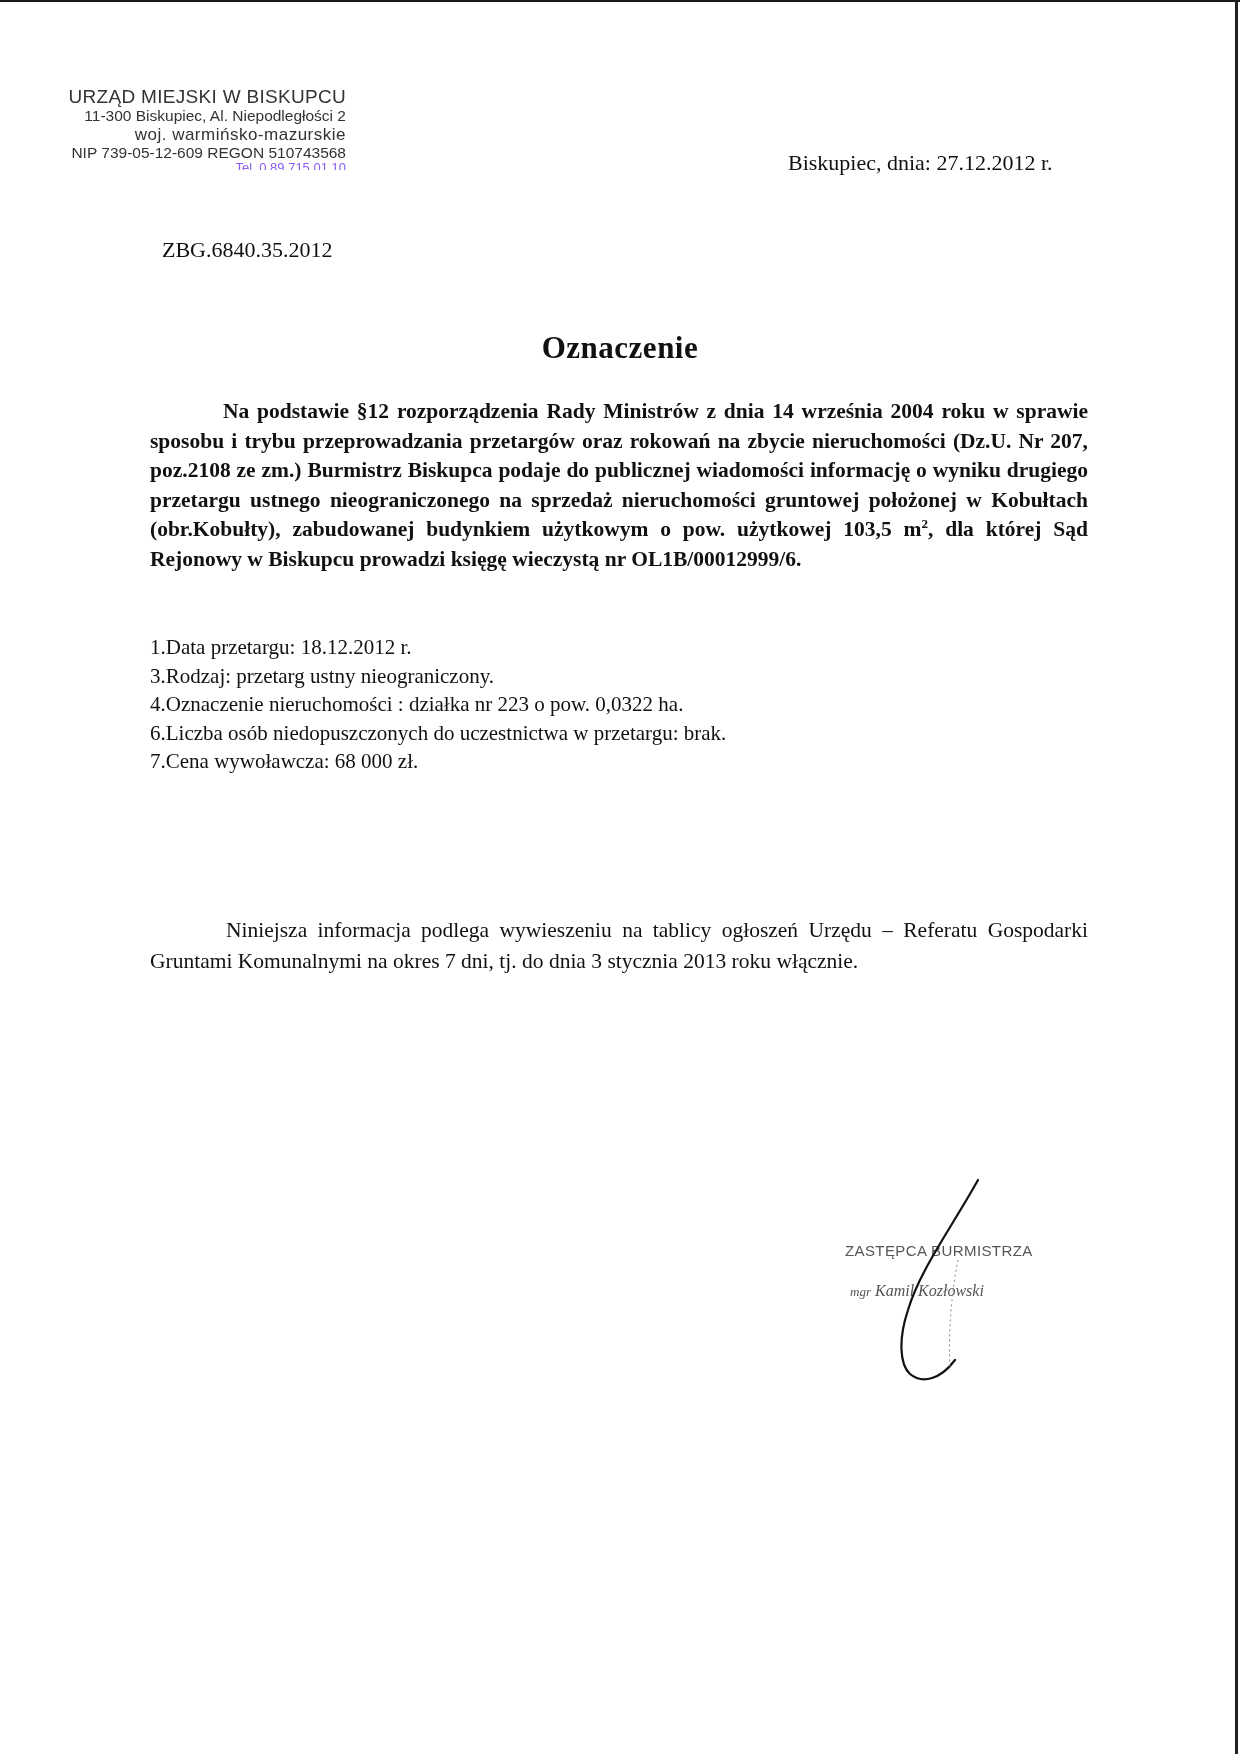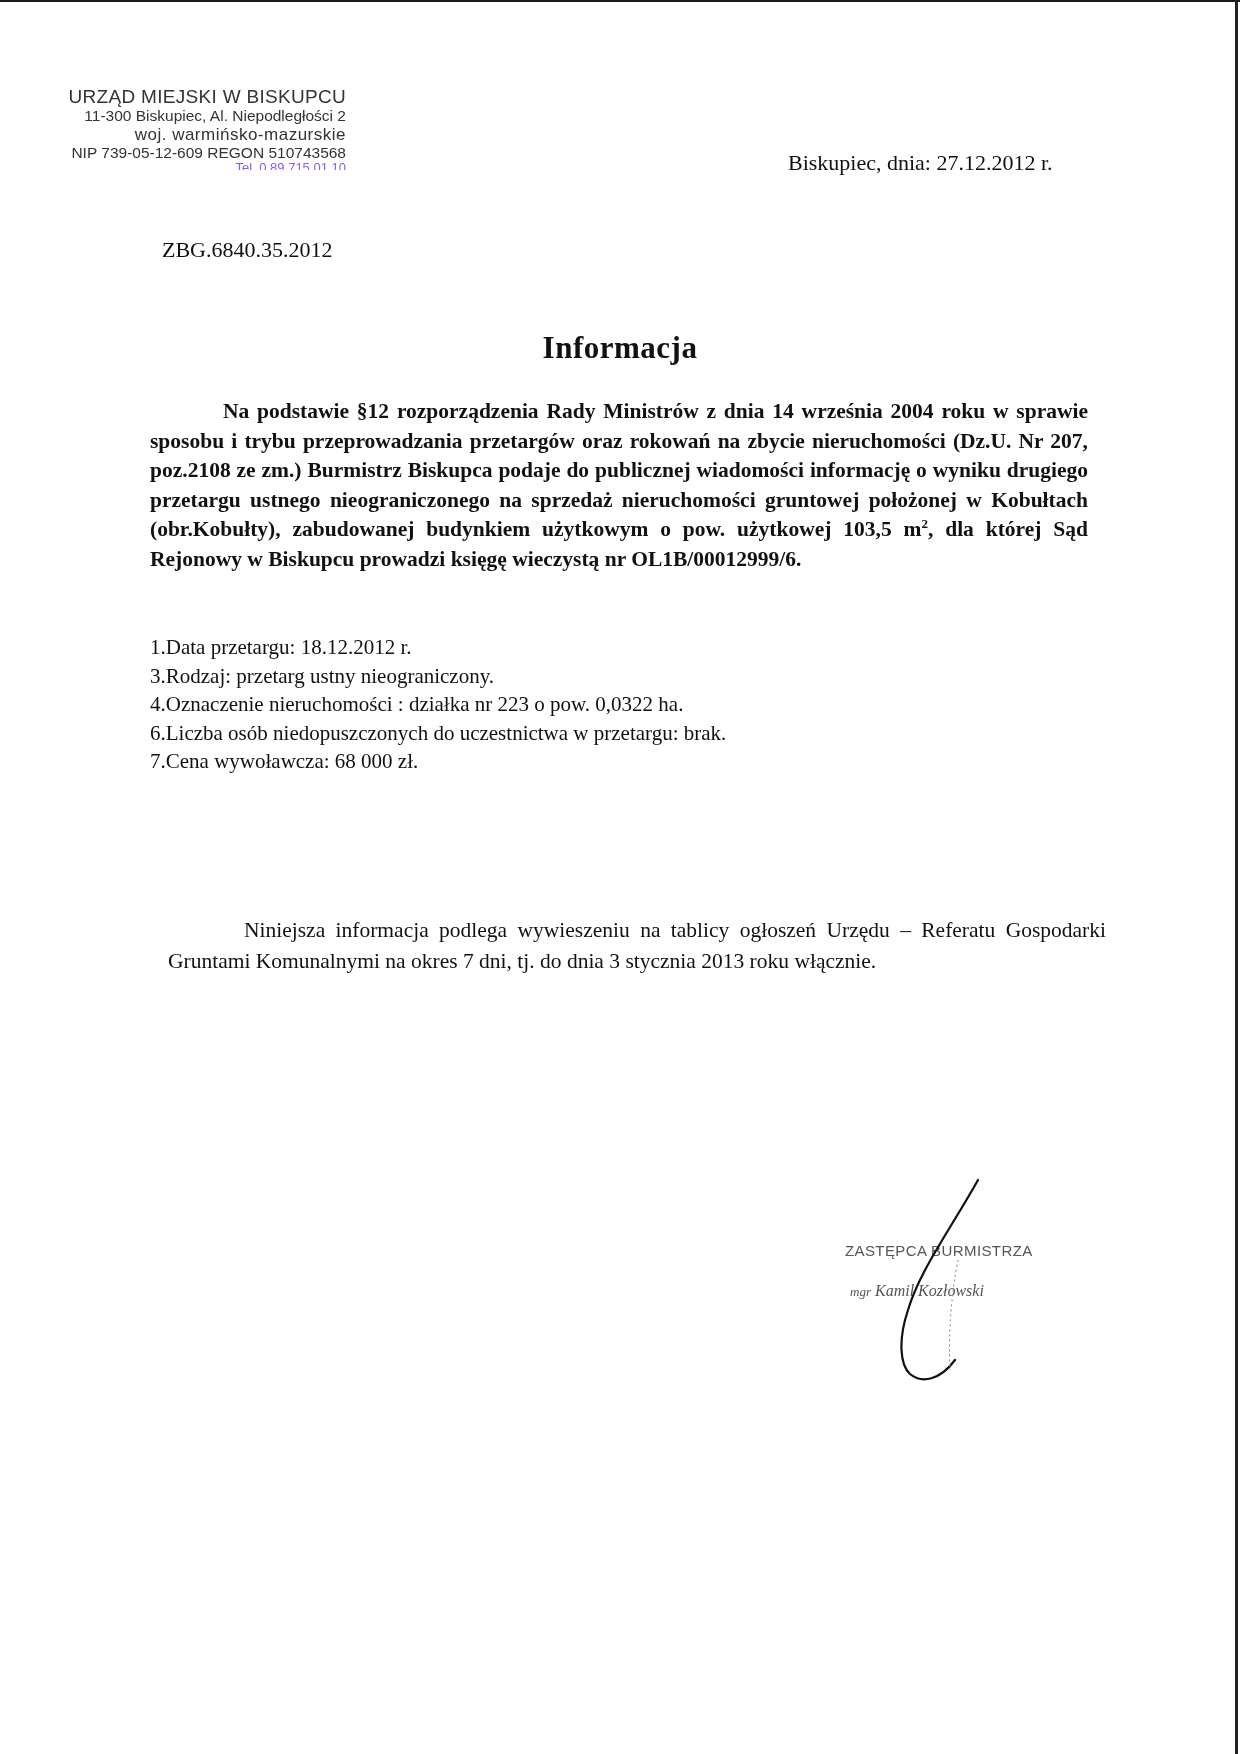--- a/index.html
+++ b/index.html
@@ -20,21 +20,21 @@
 
   .doc-title { position: absolute; left: 0; width: 1240px; top: 330px; text-align: center; font-weight: bold; font-size: 31px; letter-spacing: 0.5px; }
 
   .intro { position: absolute; left: 150px; top: 397px; width: 938px; font-weight: bold; font-size: 21.5px; line-height: 29.5px; text-align: justify; text-align-last: left; }
   .intro .indent { display: inline-block; width: 73px; }
   sup { font-size: 13px; line-height: 0; }
 
   .items { position: absolute; left: 150px; top: 633px; font-size: 21px; line-height: 28.5px; list-style: none; margin: 0; padding: 0; }
   .items li { margin: 0; padding: 0; white-space: nowrap; }
 
-  .notice { position: absolute; left: 168px; top: 915px; width: 938px; font-size: 21.5px; line-height: 31px; text-align: justify; text-align-last: left; }
+  .notice { position: absolute; left: 150px; top: 915px; width: 938px; font-size: 21.5px; line-height: 31px; text-align: justify; text-align-last: left; }
   .notice .indent { display: inline-block; width: 76px; }
 
   .signature-block { position: absolute; left: 840px; top: 1160px; width: 230px; height: 230px; }
   .sig-role { position: absolute; left: 5px; top: 82px; font-family: "Liberation Sans", sans-serif; font-size: 15px; color: #555; letter-spacing: 0.4px; white-space: nowrap; }
   .sig-name { position: absolute; left: 10px; top: 122px; font-family: "Liberation Serif", serif; font-style: italic; font-size: 16px; color: #555; white-space: nowrap; }
   .sig-name .deg { font-size: 13px; }
   .sig-svg { position: absolute; left: 0; top: 0; }
 </style>
 </head>
 <body>
@@ -46,21 +46,21 @@
   <div class="s1">URZĄD MIEJSKI W BISKUPCU</div>
   <div class="s2">11-300 Biskupiec, Al. Niepodległości 2</div>
   <div class="s3">woj. warmińsko-mazurskie</div>
   <div class="s4">NIP 739-05-12-609  REGON 510743568</div>
   <div class="s5">Tel. 0 89 715 01 10</div>
 </div>
 
 <div class="place-date">Biskupiec, dnia: 27.12.2012 r.</div>
 <div class="ref-number">ZBG.6840.35.2012</div>
 
-<div class="doc-title">Informacja</div>
+<div class="doc-title">Oznaczenie</div>
 
 <div class="intro"><span class="indent"></span><span>Na podstawie §12 rozporządzenia Rady Ministrów z dnia 14 września 2004 roku w sprawie sposobu i trybu przeprowadzania przetargów oraz rokowań na zbycie nieruchomości (Dz.U. Nr 207, poz.2108 ze zm.) Burmistrz Biskupca podaje do publicznej wiadomości informację o wyniku drugiego przetargu ustnego nieograniczonego na sprzedaż nieruchomości gruntowej położonej w Kobułtach (obr.Kobułty), zabudowanej budynkiem użytkowym o pow. użytkowej 103,5 m</span><sup>2</sup><span>, dla której Sąd Rejonowy w Biskupcu prowadzi księgę wieczystą nr OL1B/00012999/6.</span></div>
 
 <ul class="items">
   <li>1.Data przetargu: 18.12.2012 r.</li>
   <li>3.Rodzaj: przetarg ustny nieograniczony.</li>
   <li>4.Oznaczenie nieruchomości : działka nr 223 o pow. 0,0322 ha.</li>
   <li>6.Liczba osób niedopuszczonych do uczestnictwa w przetargu: brak.</li>
   <li>7.Cena wywoławcza:  68 000 zł.</li>
 </ul>

